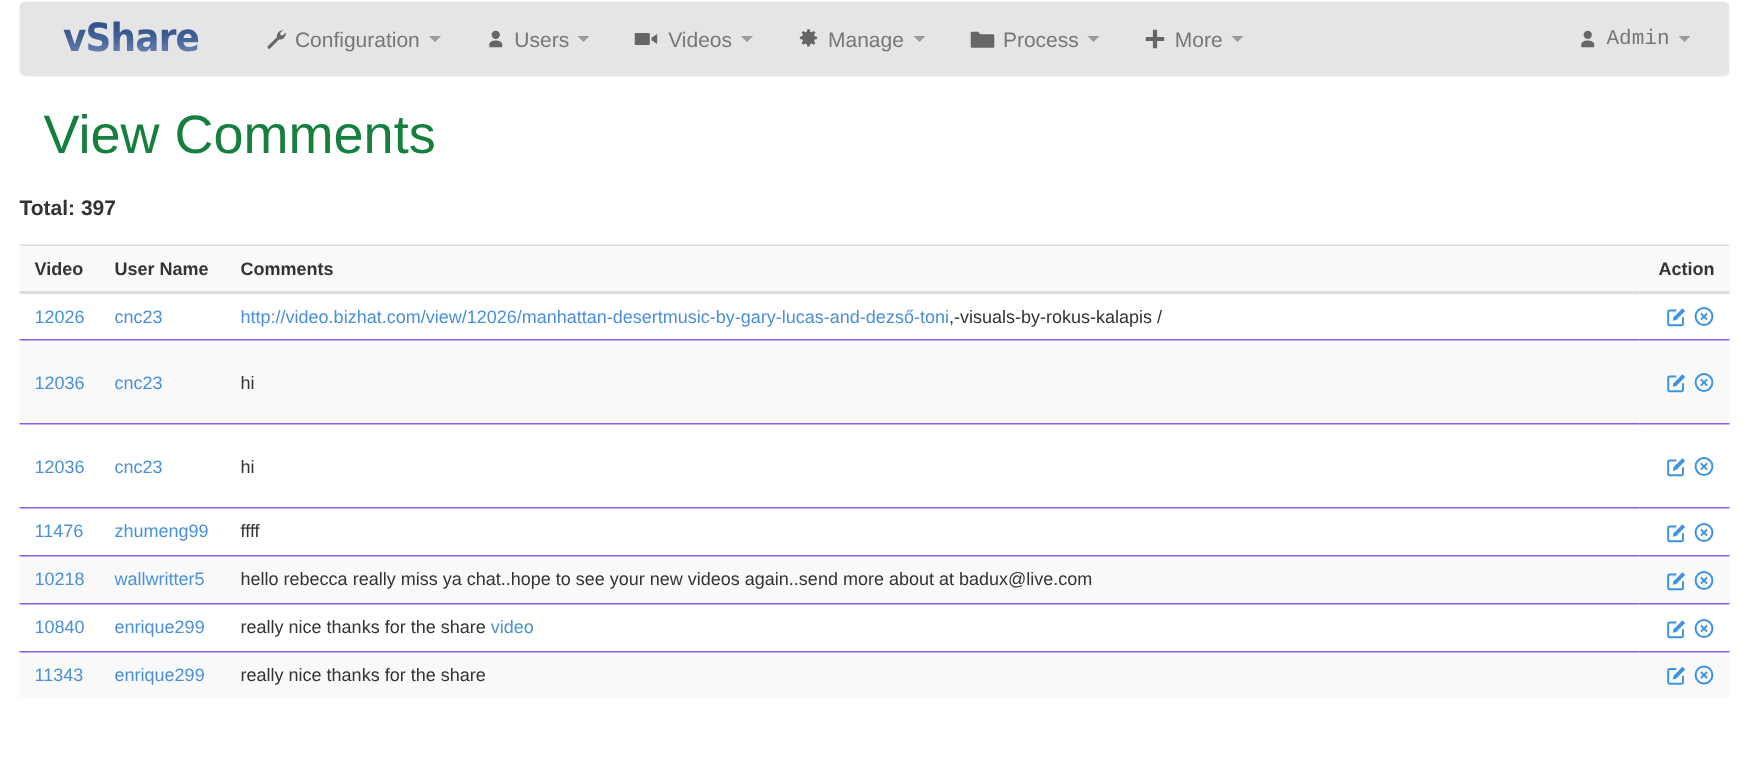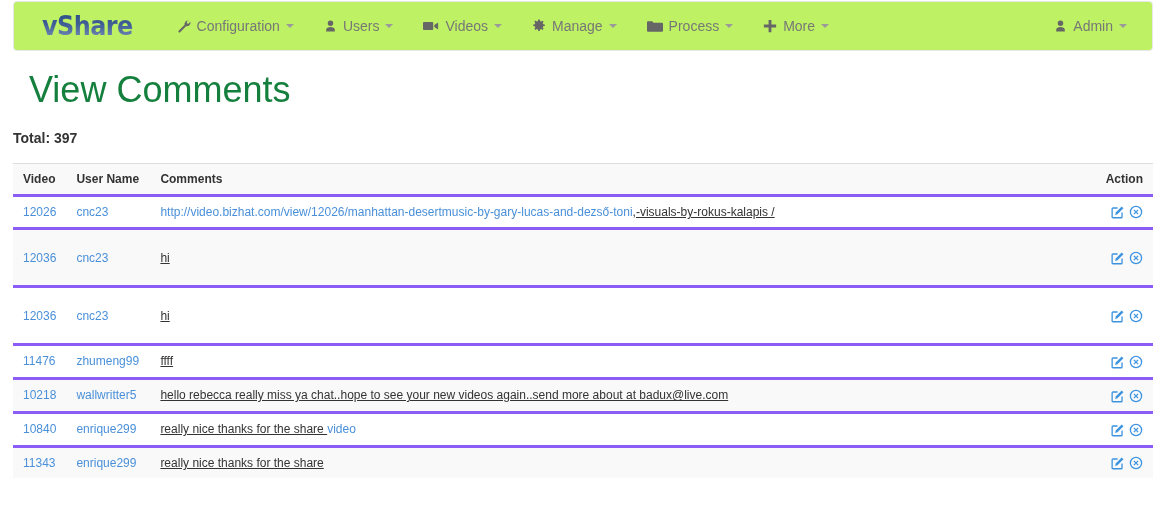--- a/index.html
+++ b/index.html
@@ -11,21 +11,21 @@
     font-family: "Liberation Sans", sans-serif;
     color: #333333;
     overflow: hidden;
   }
 
   
   .navbar {
     position: absolute;
     left: 13px; top: 1px;
     width: 1140px; height: 50px;
-    background: #bef264;
+    background: #e5e5e5;
     border: 1px solid #e7e7e7;
     border-radius: 4px;
     display: flex;
     align-items: stretch;
   }
   .brand {
     display: flex; align-items: center;
     padding: 0 15px 0 28px;
     height: 100%;
     text-decoration: none;
@@ -54,20 +54,21 @@
     color: #777777;
     font-size: 14px;
     text-decoration: none;
     white-space: nowrap;
     cursor: pointer;
   }
   .nav-right {
     margin-left: auto;
     display: flex; align-items: flex-end;
     padding-right: 10px;
+    font-family: Liberation Mono, monospace;
   }
   .nav-ico {
     display: inline-flex;
     align-items: center;
     margin-right: 6px;
     color: #666;
   }
   .nav-ico svg { display: block; }
   .caret {
     display: inline-block;
@@ -111,38 +112,38 @@
     color: #333333;
     background: #f9f9f9;
     padding: 8px 10px;
     border-top: 1px solid #dddddd;
     border-bottom: 2px solid #dddddd;
     vertical-align: bottom;
   }
   table.comments th.col-action { text-align: right; }
   table.comments td {
     padding: 8px 10px;
-    border-top: 3px solid #8b5cf6;
+    border-top: 1px solid #8b5cf6;
     vertical-align: middle;
     color: #333333;
   }
   table.comments tbody tr.striped td { background: #f9f9f9; }
   table.comments tbody tr.tall td { padding-top: 20px; padding-bottom: 20px; }
   td.col-video  { width: 48px;  white-space: nowrap; }
   td.col-user   { width: 84px;  white-space: nowrap; }
   th.col-video  { width: 48px; }
   th.col-user   { width: 84px; }
   td.col-action { width: 60px; text-align: right; white-space: nowrap; }
   th.col-action { width: 60px; }
   a.link {
     color: #4a90d9;
     text-decoration: none;
     cursor: pointer;
   }
-  .cmt-text { color: #333333; text-decoration: underline; }
+  .cmt-text { color: #333333; }
 
   .act-ico {
     display: inline-block;
     vertical-align: middle;
     margin-left: 4px;
     color: #3c93e0;
     cursor: pointer;
   }
   .act-ico svg { display: block; }
 </style>

